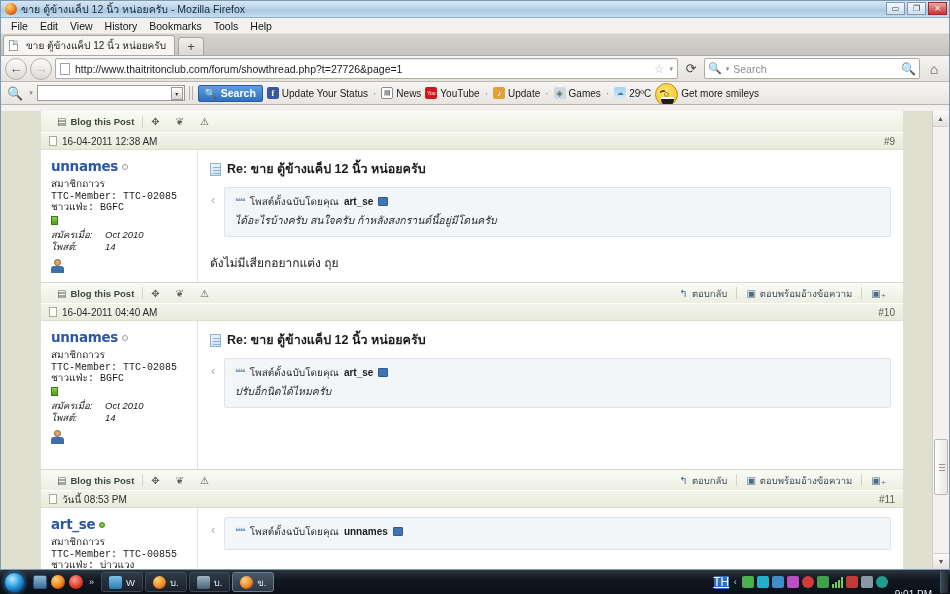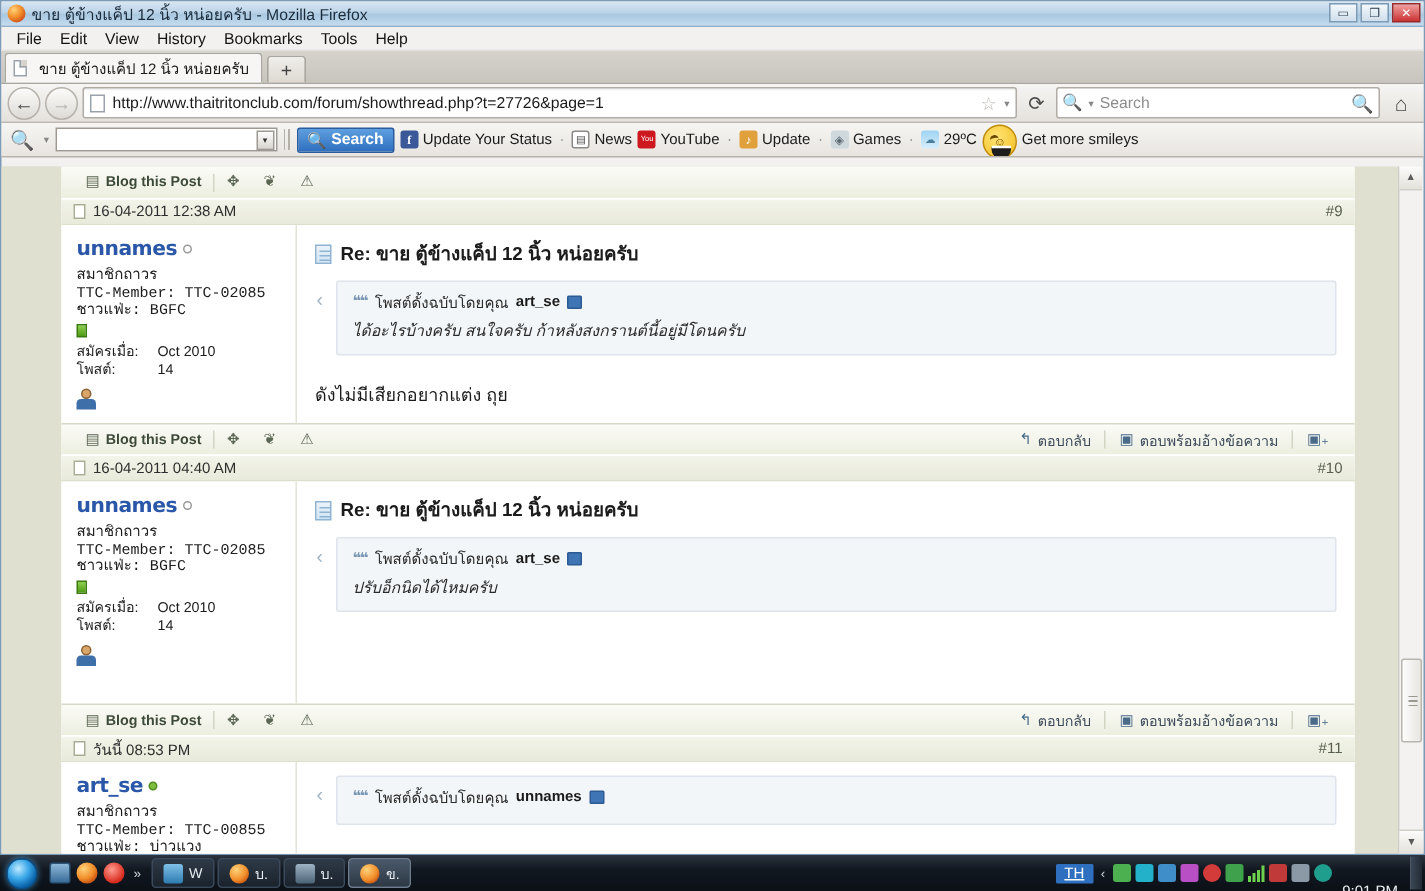--- a/index.html
+++ b/index.html
@@ -175,21 +175,21 @@
   .ph-num { margin-left:auto; font-size:10px; color:#585f4d; }
 
   .post-body { display:flex; background:#fff; }
   .userpanel { width: 156px; padding: 8px 8px 8px 10px; }
   .uname { font-size:13.5px; font-weight:bold; color:#2b57a8; font-family:"DejaVu Sans","Liberation Sans",sans-serif; letter-spacing:-0.3px; }
   .udot { display:inline-block; width:6px;height:6px;border-radius:50%; margin-left:4px; vertical-align:middle; }
   .udot.off { background:#fff; border:1px solid #9a9a9a; }
   .udot.on { background:#7fbe3f; border:1px solid #4e8a1c; }
   .uline { font-size:10px; color:#1c1c1c; line-height:11.5px; white-space:nowrap;font-family:Liberation Mono, monospace; }
   .ubar { width:7px;height:9px;background:linear-gradient(to bottom,#8fd14f,#4e9a16); border:1px solid #3b7a10; margin:2px 0 4px; }
-  .ustat { display:flex; font-size:9.5px; color:#1c1c1c; line-height:12px; }
+  .ustat { display:flex; font-size:9.5px; color:#1c1c1c; line-height:12px;font-style:italic; }
   .ustat .k { width:54px; }
   .ustat .v { }
   .uavatar { margin-top:6px; width:13px; height:14px; position:relative; }
   .uavatar .head{position:absolute;left:3px;top:0;width:7px;height:7px;border-radius:50%;background:#d8a56a;border:1px solid #8a6236;}
   .uavatar .body{position:absolute;left:0;top:7px;width:13px;height:7px;border-radius:3px 3px 0 0;background:#3f6fa8;}
 
   .postcontent { flex:1 1 auto; border-left:1px solid #e3e4da; padding: 9px 12px 10px 12px; min-height: 120px;}
   .post-title { display:flex; align-items:center; gap:6px; margin-bottom:8px; }
   .doc-ico { width:11px;height:13px;background:linear-gradient(to bottom,#eaf3fb,#cfe4f5); border:1px solid #8fb3d0; position:relative;flex:0 0 auto; }
   .doc-ico:before{content:"";position:absolute;left:2px;top:3px;width:7px;height:1px;background:#8fb3d0;box-shadow:0 3px 0 #8fb3d0,0 6px 0 #8fb3d0;}
@@ -240,21 +240,21 @@
     border:1px solid #3b4a5a; border-radius:3px;
     background: linear-gradient(to bottom,#2e3a47,#1a222c);
     font-size:9.5px; color:#e6ebf0; max-width:84px; overflow:hidden; white-space:nowrap;
   }
   .tbtn.active { background: linear-gradient(to bottom,#4a596a,#2c3844); border-color:#6d7d8e; }
   .tbtn .ti { width:13px;height:13px;flex:0 0 auto;border-radius:2px; }
   .ti.wm{background:linear-gradient(to bottom,#7fc0e8,#2d7bb0);}
   .ti.ff{border-radius:50%;background:radial-gradient(circle at 35% 30%,#ffd27a,#f08c28 55%,#b8400f 88%);}
   .ti.gm{background:linear-gradient(to bottom,#9fb4c4,#4a6275);}
   .tray { margin-left:auto; display:flex; align-items:center; gap:3px; padding-right:4px; }
-  .tr-lang { width:25px;height:13px;background:#2f6fbf;color:#fff;font-size:10px;display:flex;align-items:center;justify-content:center;border-radius:1px;text-decoration:underline;}
+  .tr-lang { width:15px;height:13px;background:#2f6fbf;color:#fff;font-size:12px;display:flex;align-items:center;justify-content:center;border-radius:1px;text-decoration:underline;}
   .tr-ic { width:12px;height:12px;border-radius:2px;flex:0 0 auto; }
   .tr-ic.a{background:#4caf50;}.tr-ic.b{background:#23b0c9;}.tr-ic.c{background:#3f8ec9;}
   .tr-ic.d{background:#b84fc4;}.tr-ic.e{background:#d33b3b;border-radius:50%;}
   .tr-ic.f{background:#3fa14c;}.tr-ic.h{background:#c03a3a;}
   .tr-ic.i{background:#8b98a5;}.tr-ic.j{background:#1f9e8e;border-radius:50%;}
   .bars { display:flex; align-items:flex-end; gap:1px; height:12px; }
   .bars i { width:2px; background:#6fcf4f; display:block; }
   .clock { font-size:10px; color:#e9eef3; padding:0 4px;margin-top:24px; }
   .showdesk { width:8px; height:22px; background:linear-gradient(to right,#3a4654,#222b36); border-left:1px solid #4a5766; }
 

